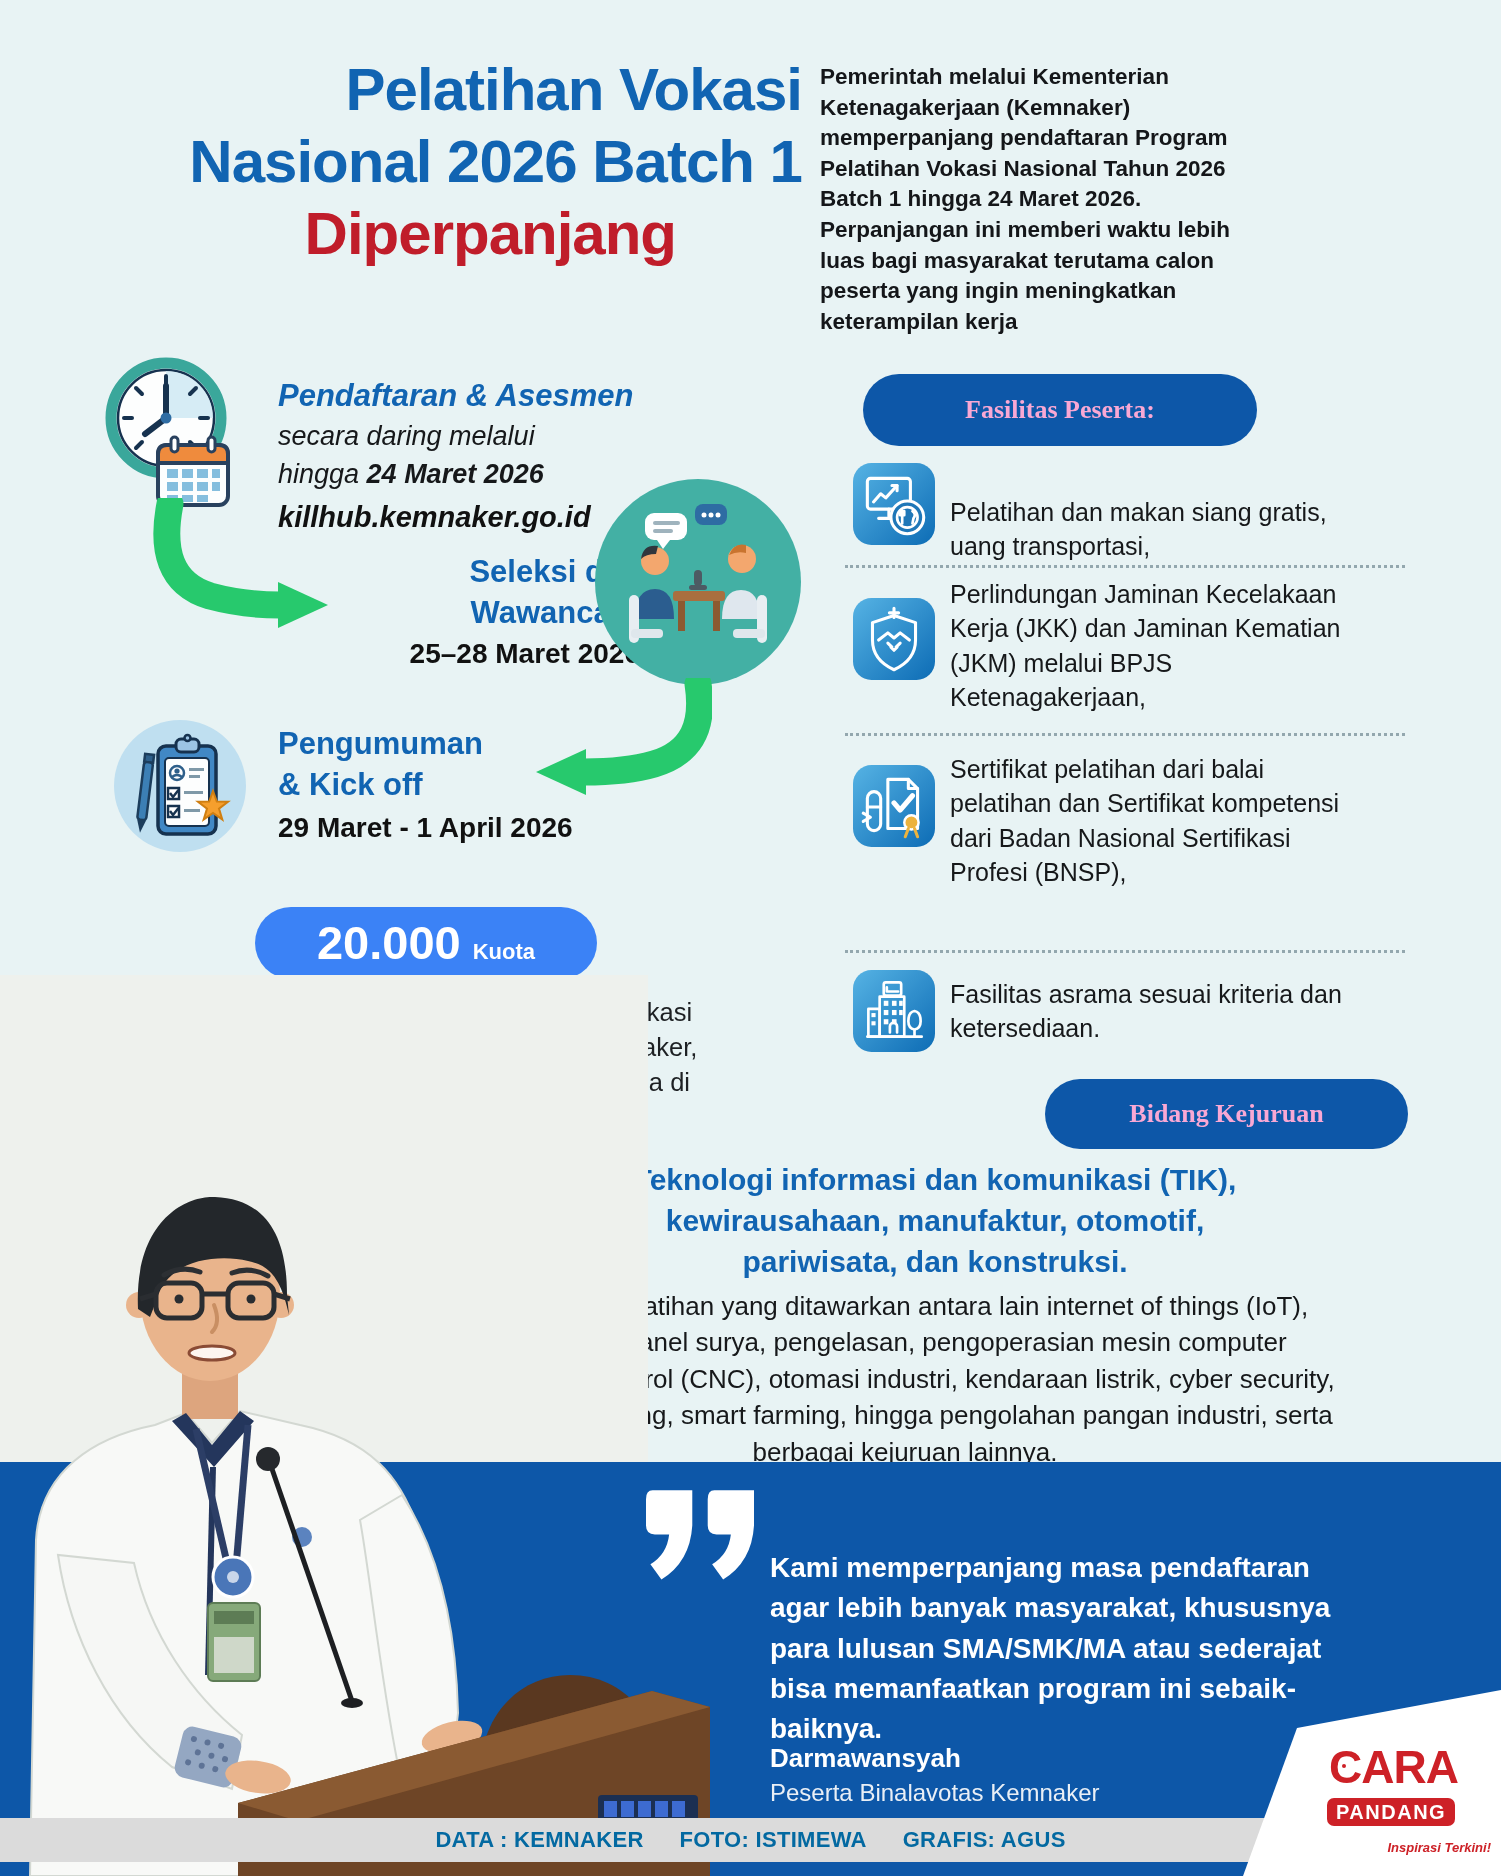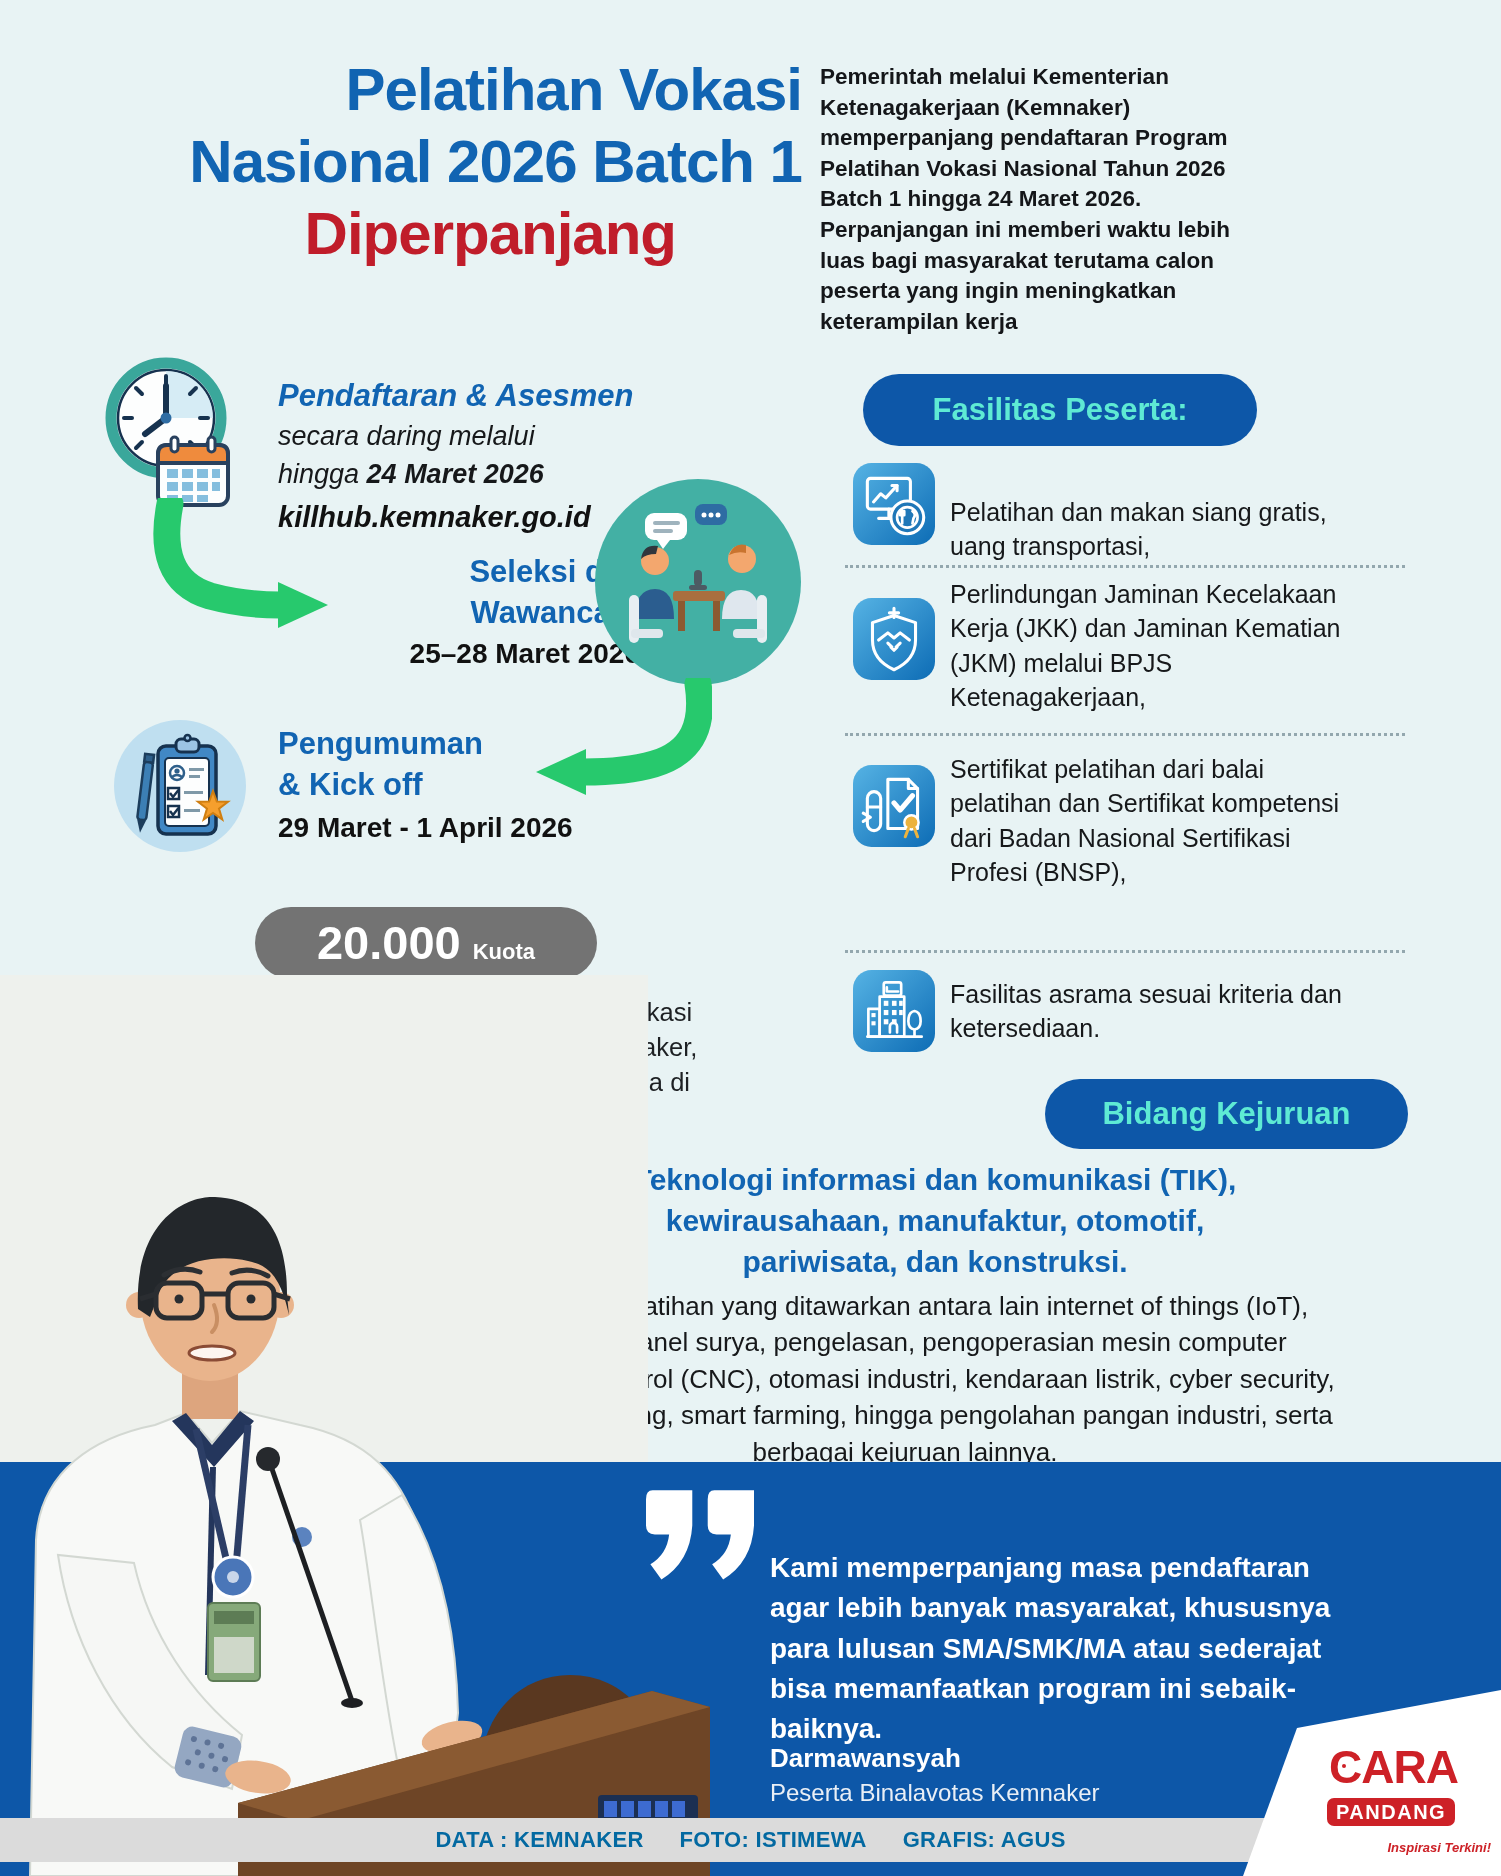--- a/index.html
+++ b/index.html
@@ -20,28 +20,28 @@
   .step-title{font-size:31px; font-weight:800; color:#1164b2; line-height:1.32;}
   .step-sub{font-size:27px; line-height:1.42; color:#16181a;}
   .step-sub b{font-weight:800;}
   .step-url{font-size:29px; font-weight:800; margin-top:7px; color:#111;}
   .step1{left:278px; top:376px;font-style:italic;}
   .step2{left:285px; top:552px; width:355px; text-align:right;}
   .step2 .step-date{margin-top:4px;}
   .step3{left:278px; top:724px;}
   .step-date{font-size:28px; font-weight:800; color:#111; margin-top:6px;}
   
-  .quota-pill{left:255px; top:907px; width:342px; height:72px; background:#737373; border-radius:40px;
+  .quota-pill{left:255px; top:907px; width:342px; height:72px; background:#3b82f6; border-radius:40px;
     display:flex; align-items:baseline; justify-content:center; gap:12px; color:#fff; padding-top:0;}
   .quota-number{font-size:47px; font-weight:800; line-height:72px;}
   .quota-label{font-size:22px; font-weight:800;}
   .quota-desc{left:112px; top:995px; width:588px; text-align:center; font-size:25.5px; line-height:1.38; color:#1d2023;}
   
-  .section-pill{background:#0d57a8; border-radius:38px; color:#5eead4; display:flex; align-items:center; justify-content:center;
-    font-size:31px; font-weight:800;}
+  .section-pill{background:#0d57a8; border-radius:38px; color:#f9a8d4; display:flex; align-items:center; justify-content:center;
+    font-size:26px; font-weight:800;font-family:Liberation Serif, serif;}
   .fas-pill{left:863px; top:374px; width:394px; height:72px;}
   .bidang-pill{left:1045px; top:1079px; width:363px; height:70px;}
   .fas-icon{left:853px; width:82px; height:82px;}
   .fas-text{left:950px; width:398px; font-size:25px; line-height:1.37; color:#16181a;}
   .divider{left:845px; width:560px; border-top:3px dotted #93a7ae; height:0;}
   
   .highlight{left:460px; top:1160px; width:950px; text-align:center; font-size:30px; font-weight:800; color:#1164b2; line-height:1.36;}
   .bidang-desc{left:470px; top:1288px; width:870px; text-align:center; font-size:26px; line-height:1.4; color:#16181a;}
   
   .photo-bg{left:0; top:975px; width:648px; height:487px; background:#eef1ed;}

